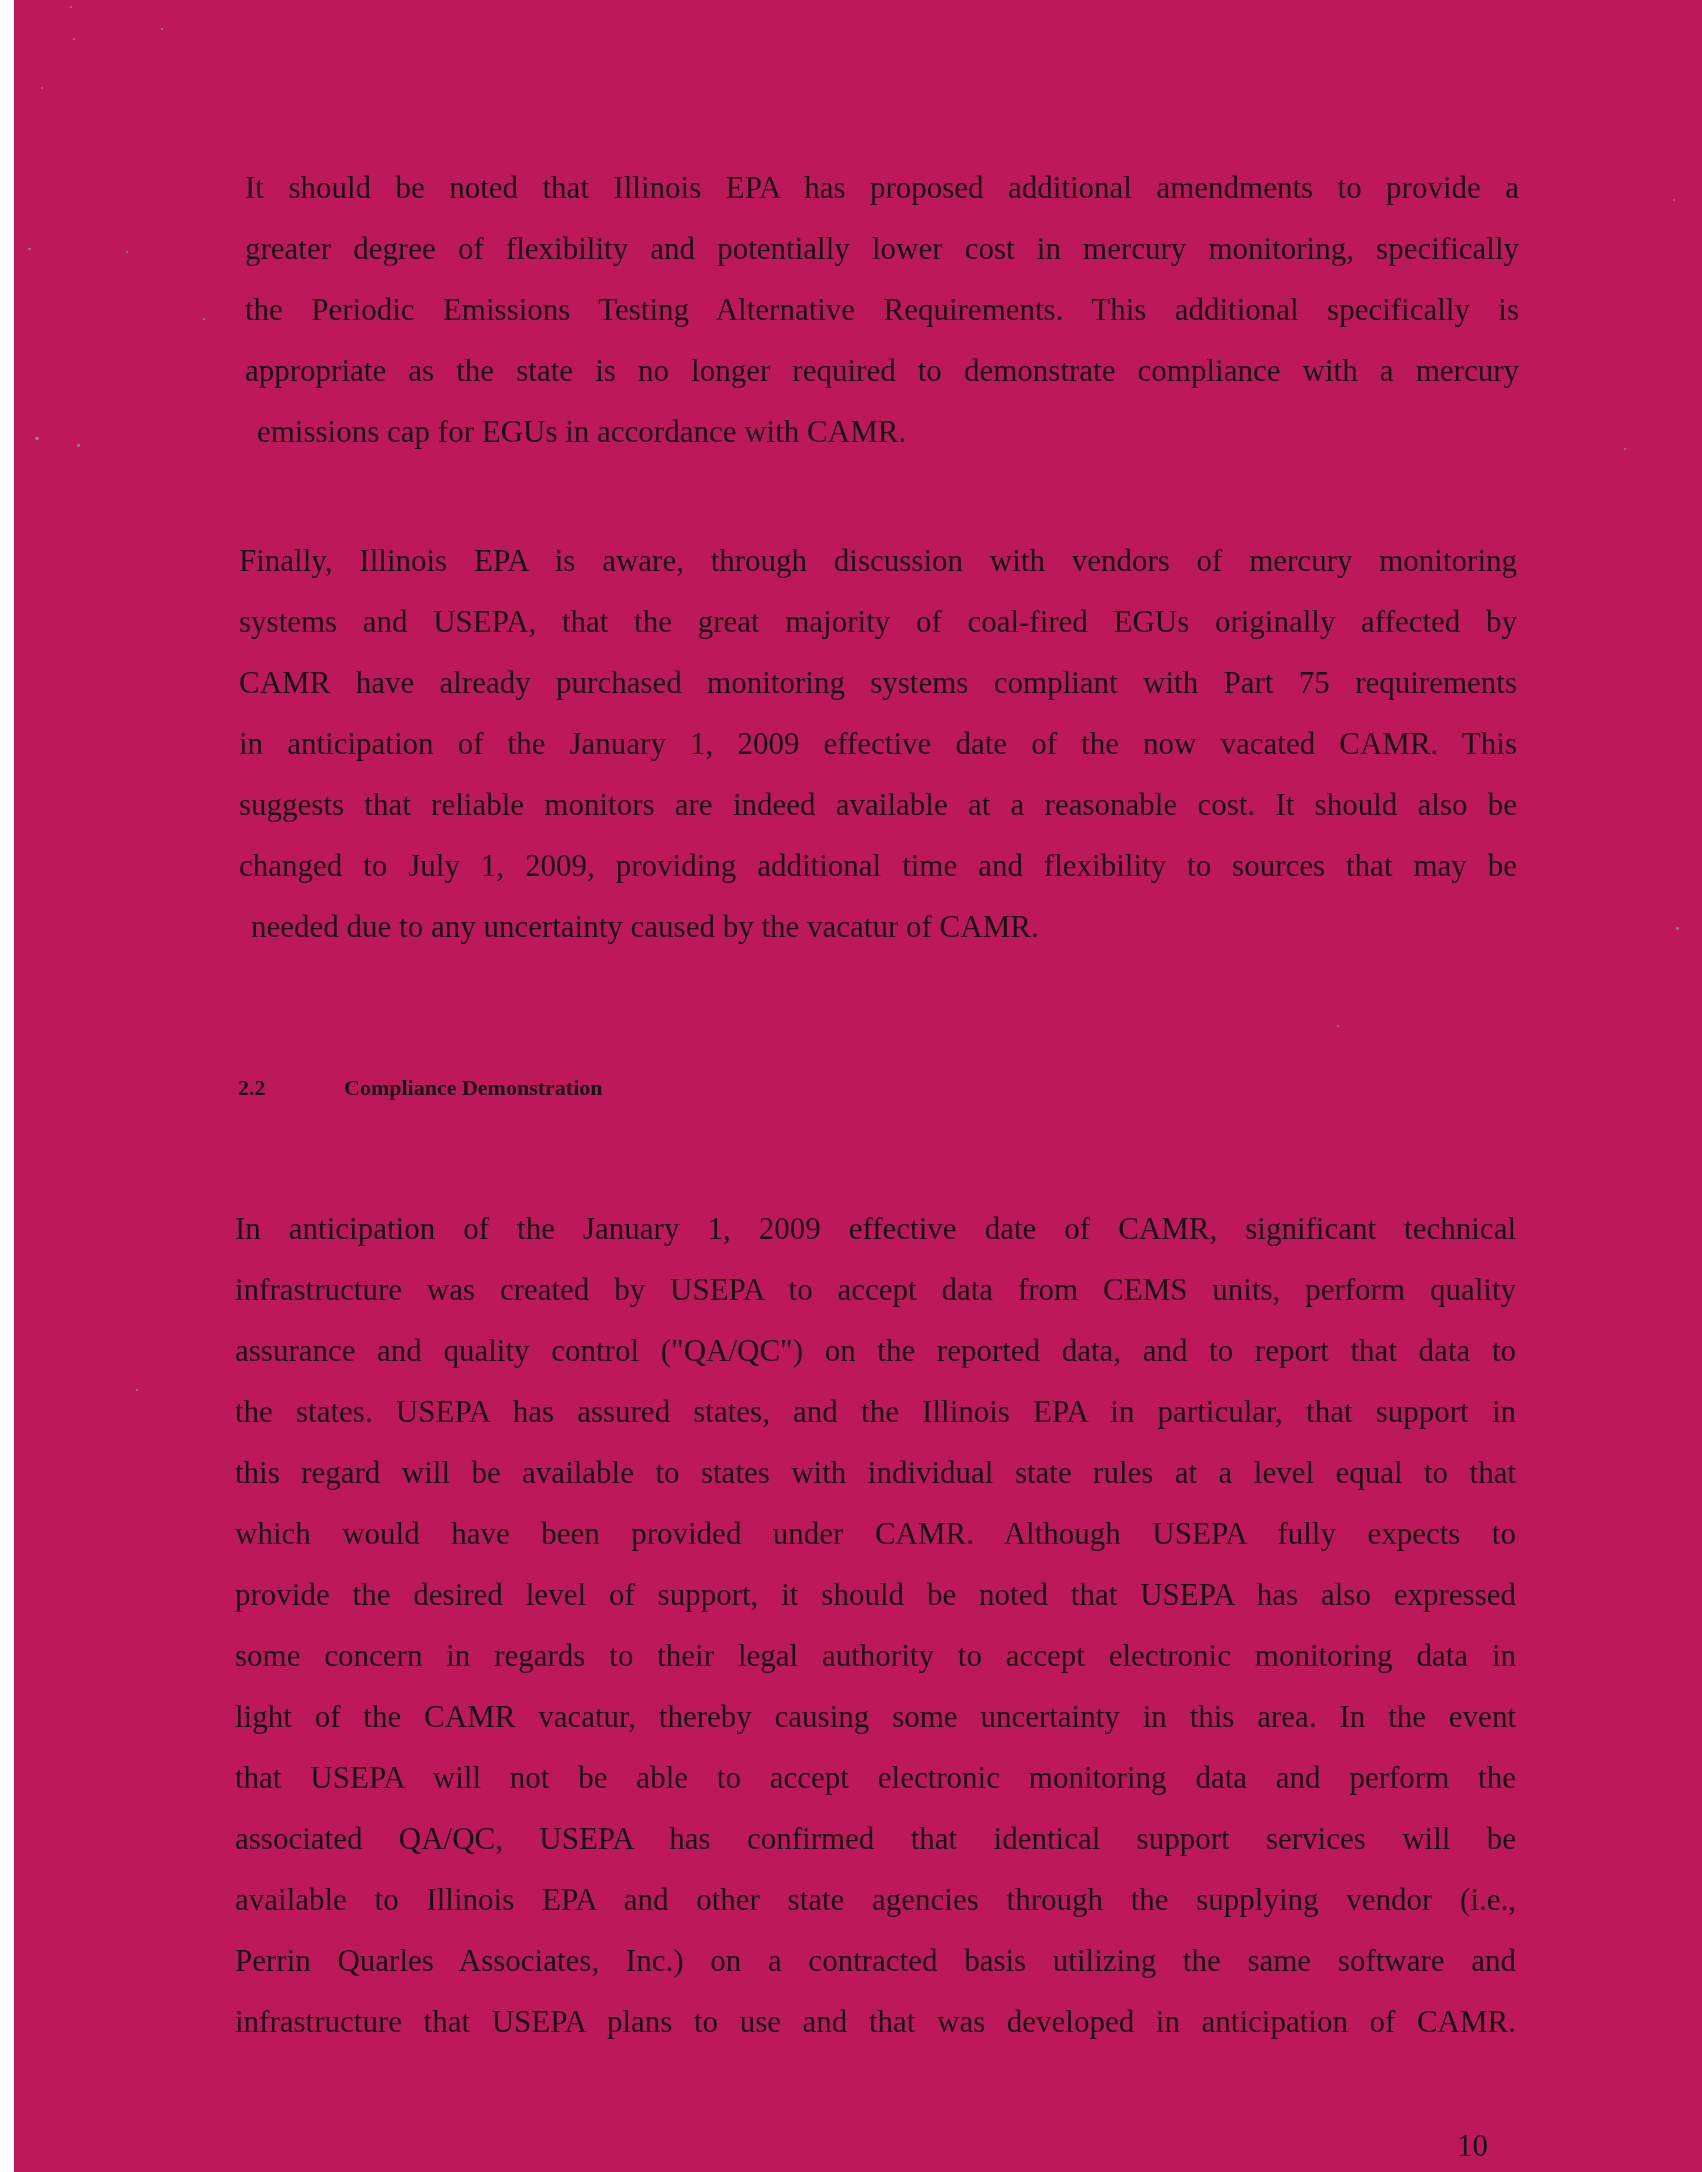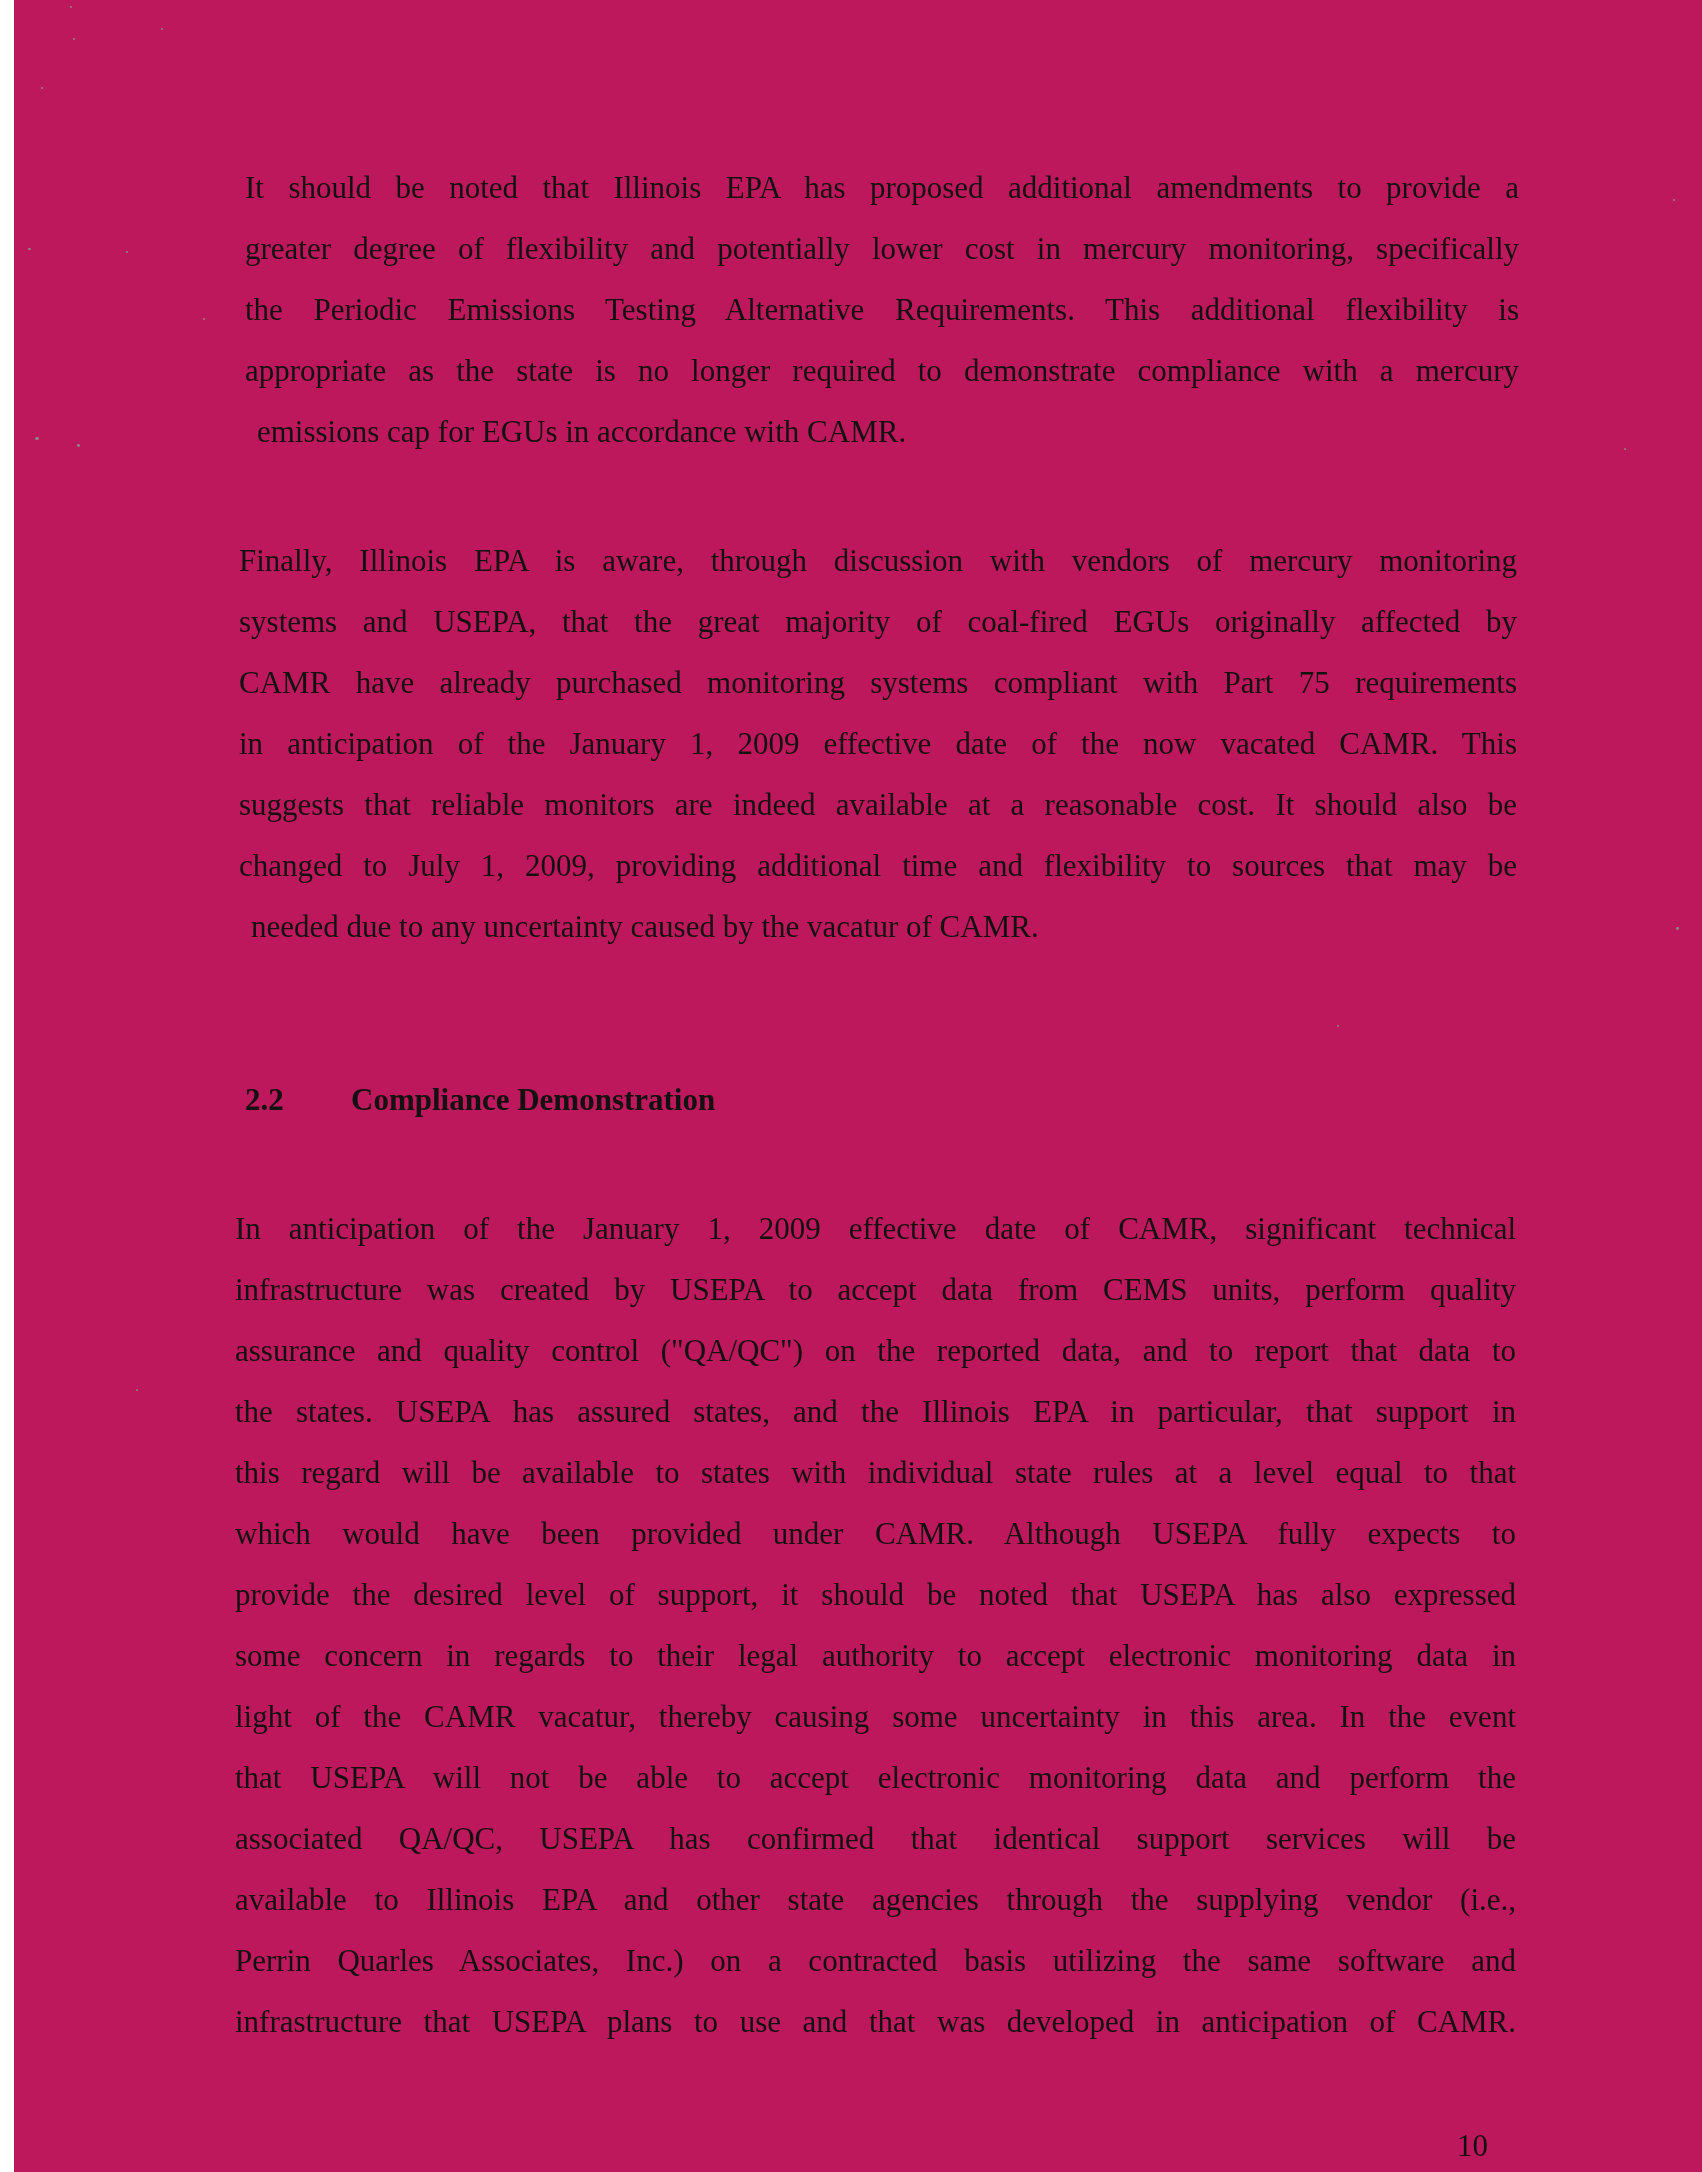--- a/index.html
+++ b/index.html
@@ -13,21 +13,21 @@
     position: absolute;
     font-size: 31px;
     line-height: 61px;
     text-align: justify;
     margin: 0;
   }
   .para .ln { display: block; white-space: nowrap; text-align: justify; text-align-last: justify; }
   .para .ln.last { text-align-last: left; margin-left: 12px; }
   .heading {
     position: absolute; left: 223px; top: 1074px;
-    font-size: 31px; font-weight: bold; margin: 8px;
+    font-size: 22px; font-weight: bold; margin: 1px;
   }
   .heading .num { display: inline-block; width: 106px; }
   .page-number {
     position: absolute; left: 1443px; top: 2128px;
     font-size: 31px;
   }
   .speck { position: absolute; background: #888; border-radius: 50%; }
 </style>
 </head>
 <body>
@@ -45,21 +45,21 @@
   <div class="speck" style="left:189px;top:318px;width:2.1px;height:2.1px;"></div>
   <div class="speck" style="left:1659px;top:199px;width:2.1px;height:2.1px;"></div>
   <div class="speck" style="left:1610px;top:448px;width:2.1px;height:2.1px;"></div>
   <div class="speck" style="left:1662px;top:927px;width:2.8px;height:2.8px;"></div>
   <div class="speck" style="left:122px;top:1389px;width:2.1px;height:2.1px;"></div>
   <div class="speck" style="left:1323px;top:1025px;width:2.1px;height:2.1px;"></div>
 
   <div class="para" style="left:231px; top:157px; width:1274px;">
     <span class="ln">It should be noted that Illinois EPA has proposed additional amendments to provide a</span>
     <span class="ln">greater degree of flexibility and potentially lower cost in mercury monitoring, specifically</span>
-    <span class="ln">the Periodic Emissions Testing Alternative Requirements.  This additional flexibility is</span>
+    <span class="ln">the Periodic Emissions Testing Alternative Requirements.  This additional specifically is</span>
     <span class="ln">appropriate as the state is no longer required to demonstrate compliance with a mercury</span>
     <span class="ln last">emissions cap for EGUs in accordance with CAMR.</span>
   </div>
 
   <div class="para" style="left:225px; top:530px; width:1278px;">
     <span class="ln">Finally, Illinois EPA is aware, through discussion with vendors of mercury monitoring</span>
     <span class="ln">systems and USEPA, that the great majority of coal-fired EGUs originally affected by</span>
     <span class="ln">CAMR have already purchased monitoring systems compliant with Part 75 requirements</span>
     <span class="ln">in anticipation of the January 1, 2009 effective date of the now vacated CAMR.  This</span>
     <span class="ln">suggests that reliable monitors are indeed available at a reasonable cost.  It should also be</span>

